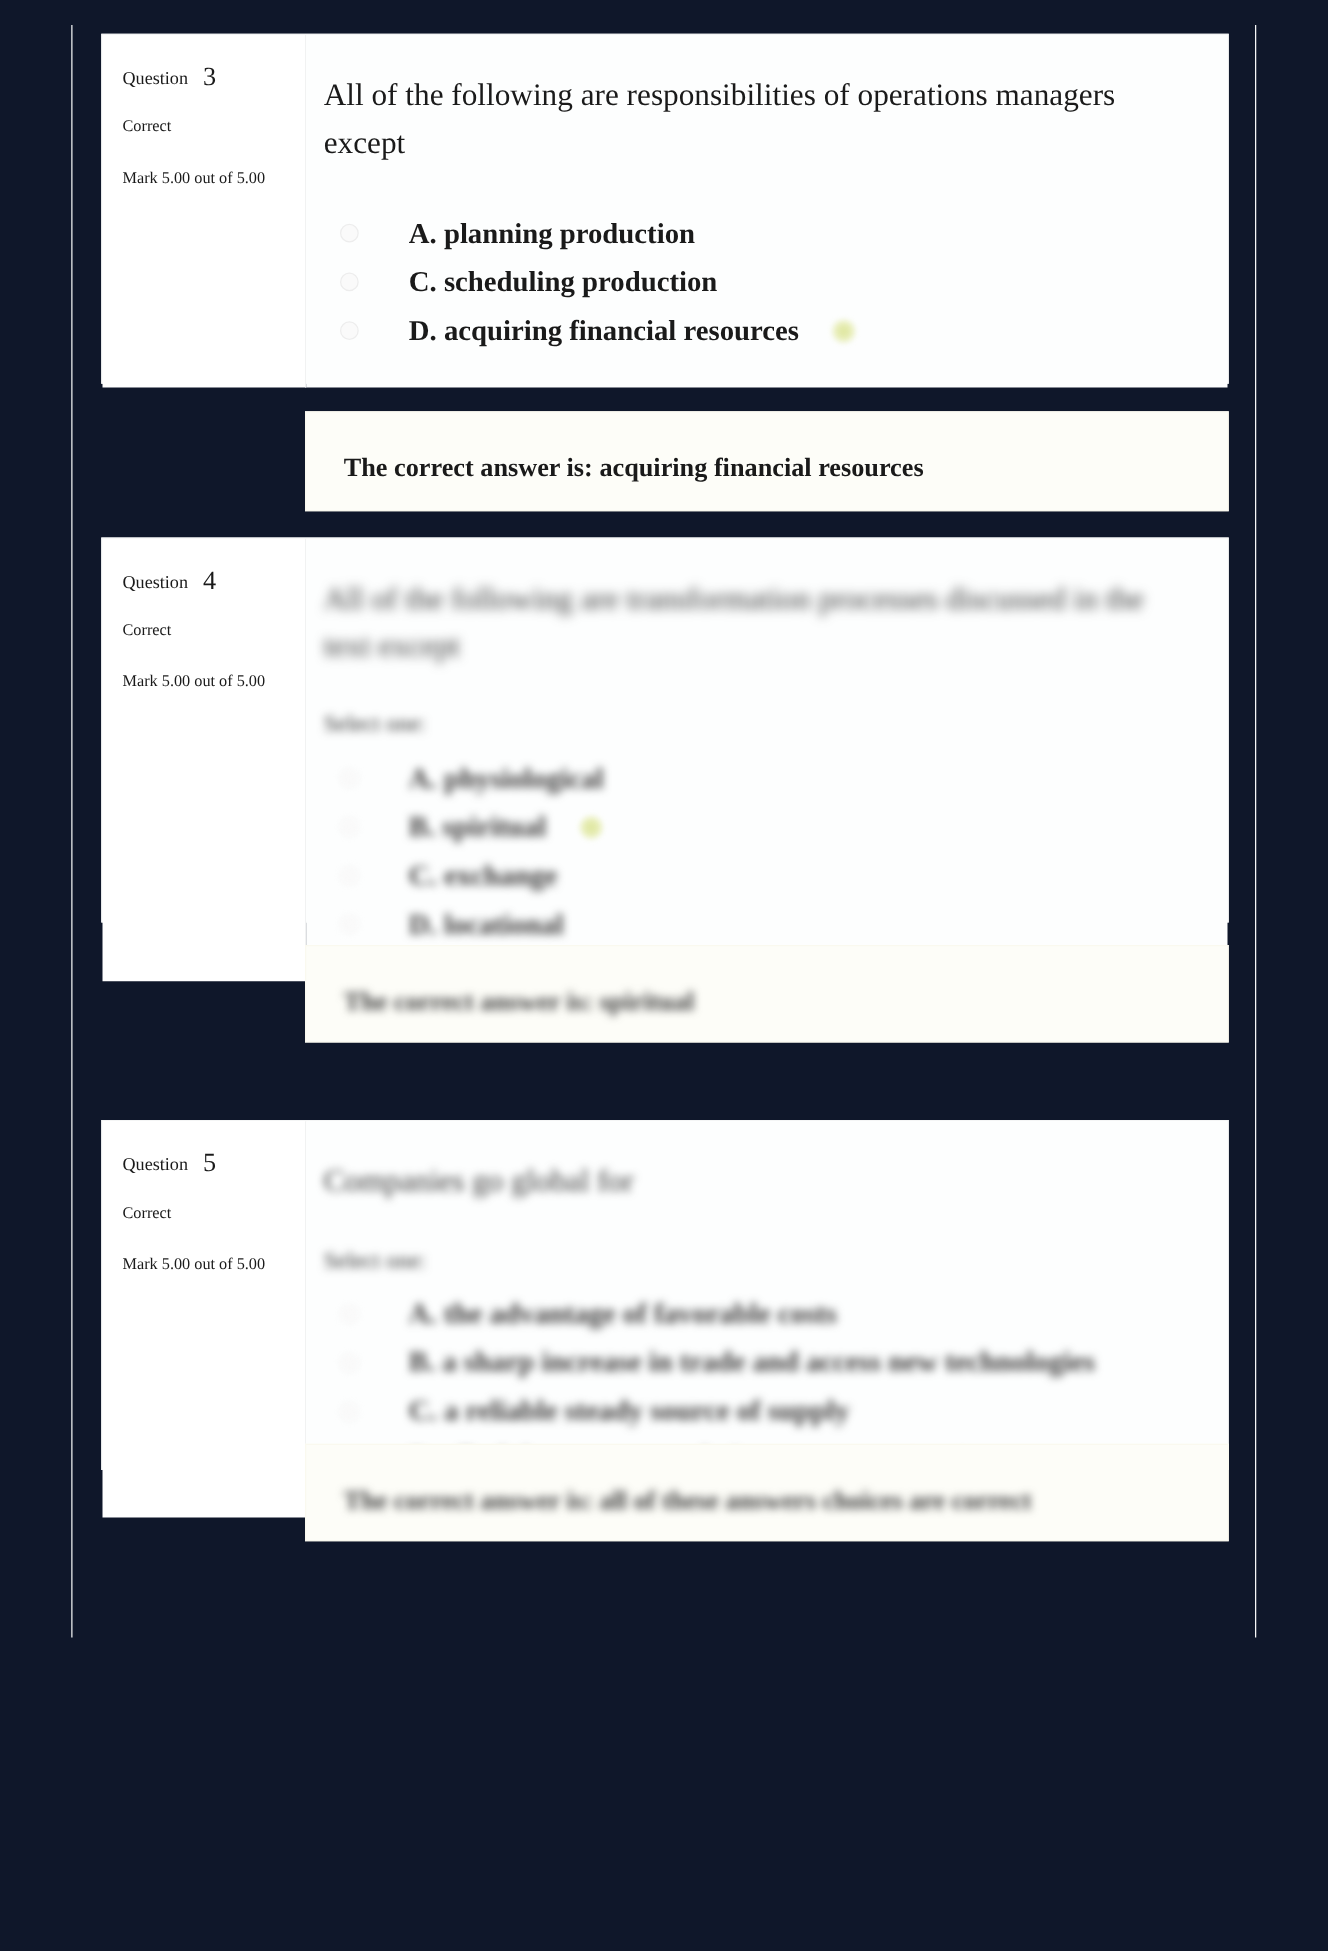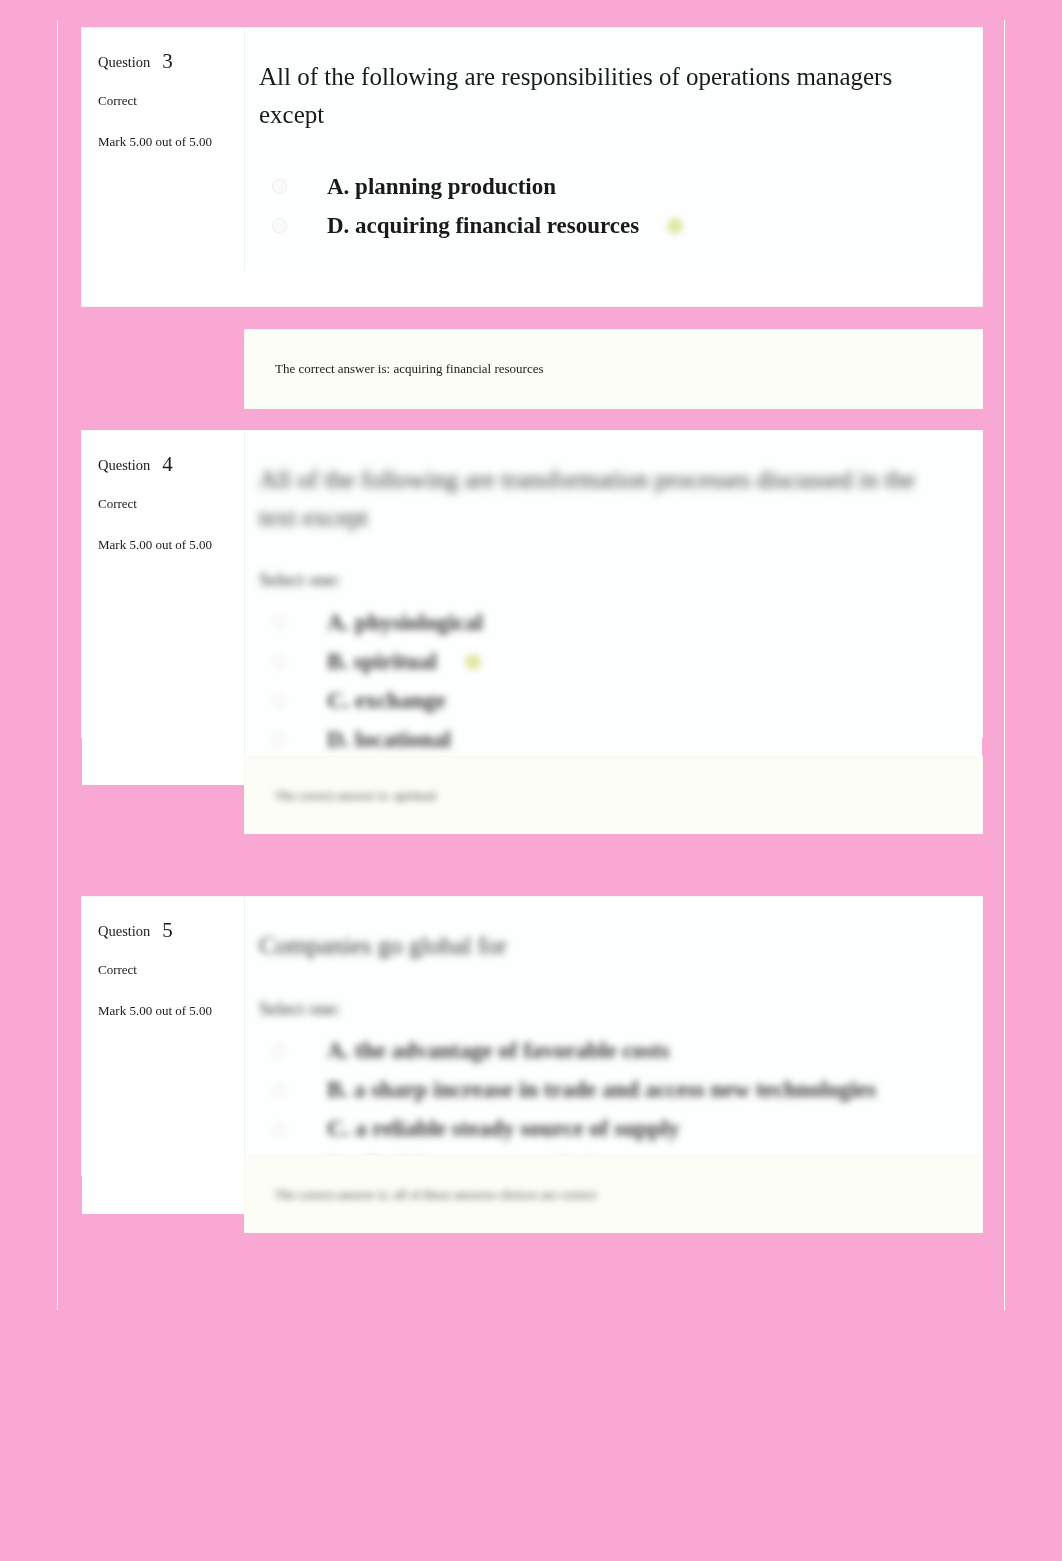--- a/index.html
+++ b/index.html
@@ -15,21 +15,21 @@
     color: #1a1a1a;
     overflow: hidden;
   }
 
   
   .page {
     position: absolute;
     left: 0; top: 0;
     width: 1062px;
     height: 1561px;
-    background: #f9a8d4;
+    background: #0f172a;
   }
 
   
   .left-rail {
     position: absolute;
     left: 57px;
     top: 20px;
     width: 1px;
     height: 1290px;
     background: #f2f3f3;
@@ -144,23 +144,24 @@
   .feedback {
     position: absolute;
     left: 244px;
     width: 739px;
     box-sizing: border-box;
     background: #fdfdf8;
     border: 1px solid #faf9ef;
     padding: 30px 30px 30px 30px;
   }
   .feedback .ftext {
-    font-size: 13px;
+    font-size: 21px;
     line-height: 1.4;
     margin: 0;
+    font-weight: bold;
   }
 
   
   .blurred .qtext,
   .blurred .prompt,
   .blurred .atext {
     filter: blur(3.6px);
     color: #3a3a3a;
   }
   .blurred .radio {
@@ -200,20 +201,24 @@
       </div>
       <div class="content">
         <p class="qtext">All of the following are responsibilities of operations managers except</p>
         <ul class="answers">
           <li class="answer">
             <span class="radio"></span>
             <span class="atext">A. planning production</span>
           </li>
           <li class="answer">
             <span class="radio"></span>
+            <span class="atext">C. scheduling production</span>
+          </li>
+          <li class="answer">
+            <span class="radio"></span>
             <span class="atext">D. acquiring financial resources</span>
             <span class="tick"></span>
           </li>
         </ul>
       </div>
     </div>
   </div>
 
   <div class="feedback" style="top:329px; height:80px;">
     <p class="ftext">The correct answer is: acquiring financial resources</p>

